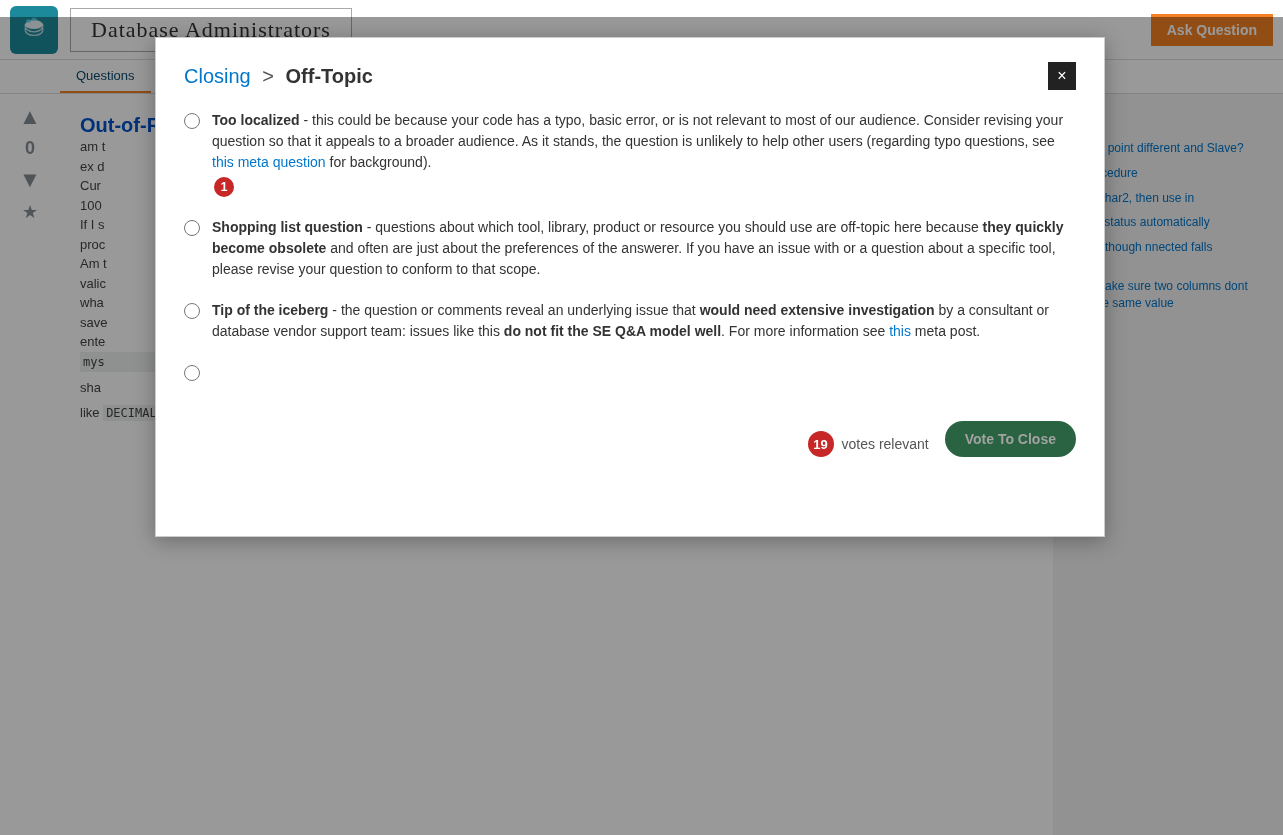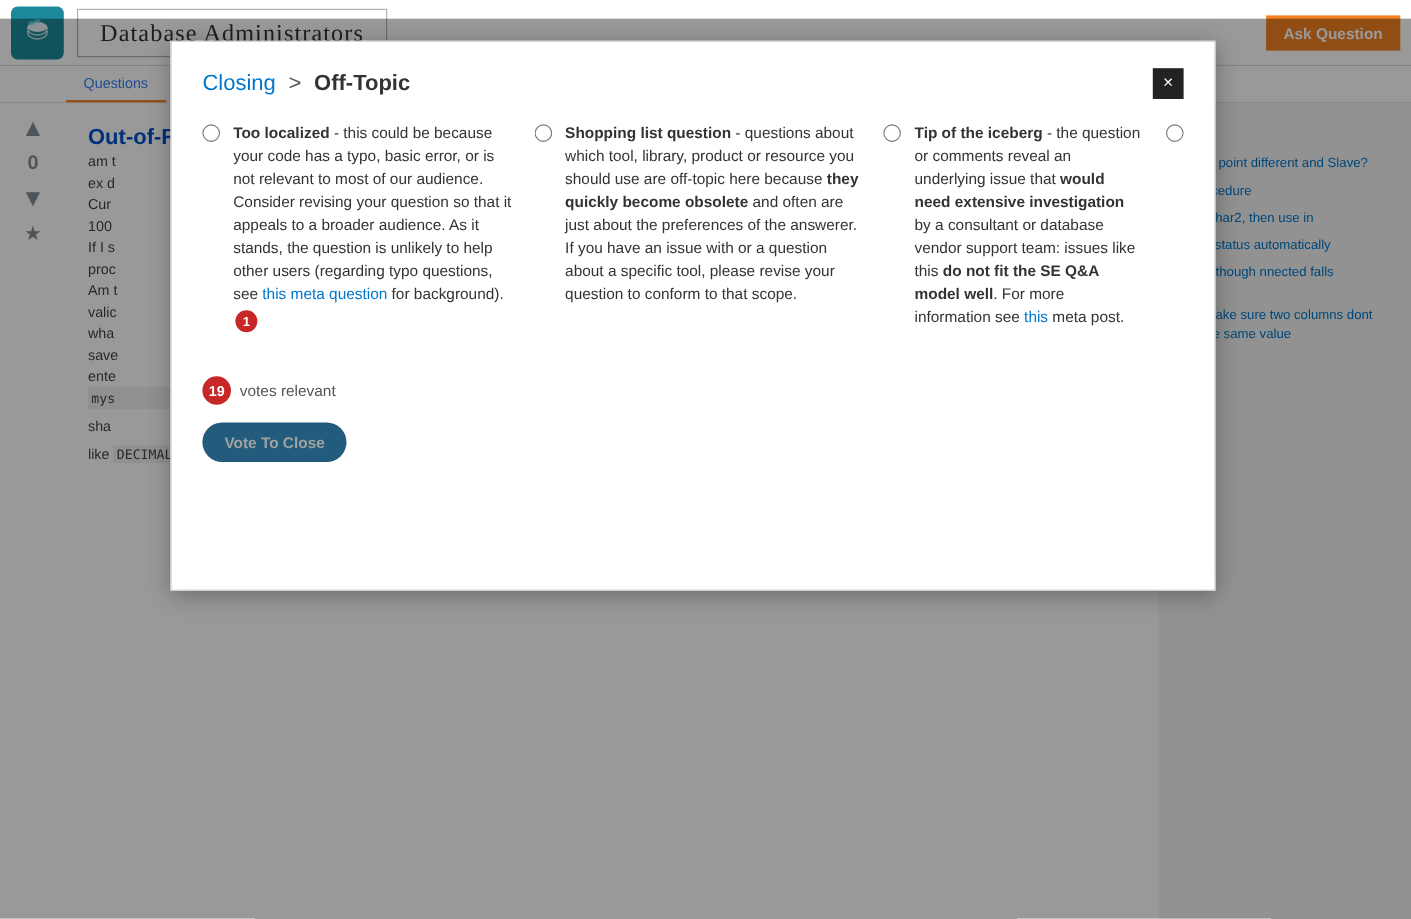--- a/index.html
+++ b/index.html
@@ -84,21 +84,21 @@
     .nav-tab {
       padding: 8px 16px;
       font-size: 13px;
       color: #0077cc;
       cursor: pointer;
       text-decoration: none;
     }
 
     .nav-tab.active {
       border-bottom: 2px solid #f48024;
-      color: #3b82f6;
+      color: #0c4a6e;
     }
 
     
     .main-content {
       display: flex;
       position: relative;
       height: calc(835px - 90px);
     }
 
     .left-panel {
@@ -224,20 +224,21 @@
       cursor: pointer;
       display: flex;
       align-items: center;
       justify-content: center;
       flex-shrink: 0;
     }
 
     
     .option-list {
       display: flex;
+      flex-direction: column;
       gap: 20px;
     }
 
     .option-item {
       display: flex;
       align-items: flex-start;
       gap: 12px;
     }
 
     .option-radio {
@@ -276,25 +277,24 @@
       height: 20px;
       font-size: 12px;
       font-weight: bold;
       margin-top: 4px;
       margin-left: 2px;
     }
 
     
     .modal-footer {
       display: flex;
-      align-items: flex-start;
+      align-items: flex-end;
       justify-content: flex-end;
       gap: 16px;
       margin-top: 40px;
-      flex-direction: column;
     }
 
     .votes-remaining {
       display: flex;
       align-items: center;
       gap: 8px;
       color: #555;
     }
 
     .votes-badge {
@@ -304,21 +304,21 @@
       width: 26px;
       height: 26px;
       display: flex;
       align-items: center;
       justify-content: center;
       font-size: 13px;
       font-weight: bold;
     }
 
     .vote-to-close-btn {
-      background: #0c4a6e;
+      background: #14532d;
       color: #999;
       border: none;
       padding: 10px 20px;
       font-size: 14px;
       font-weight: bold;
       border-radius: 20px;
       cursor: not-allowed;
       opacity: 0.9;
     }
 

